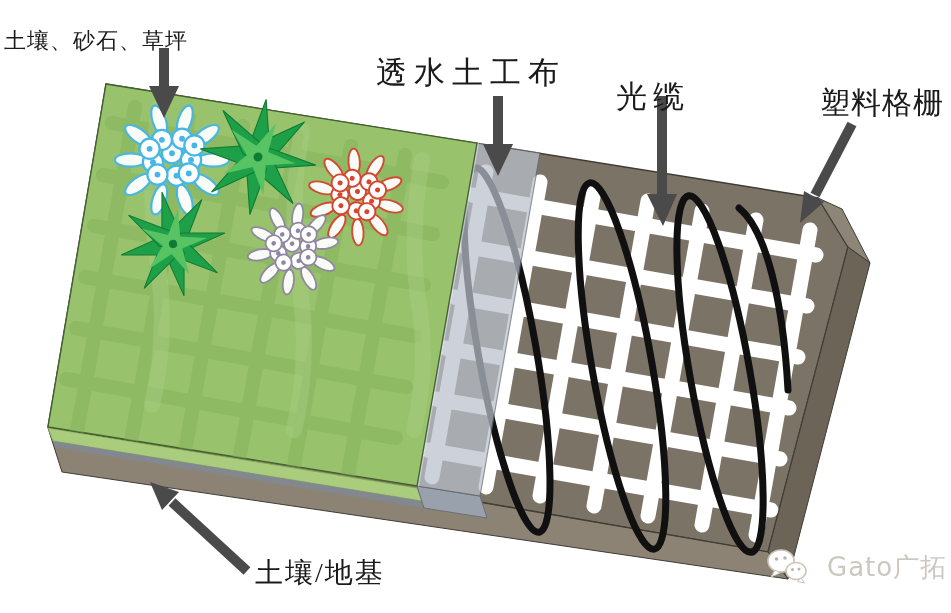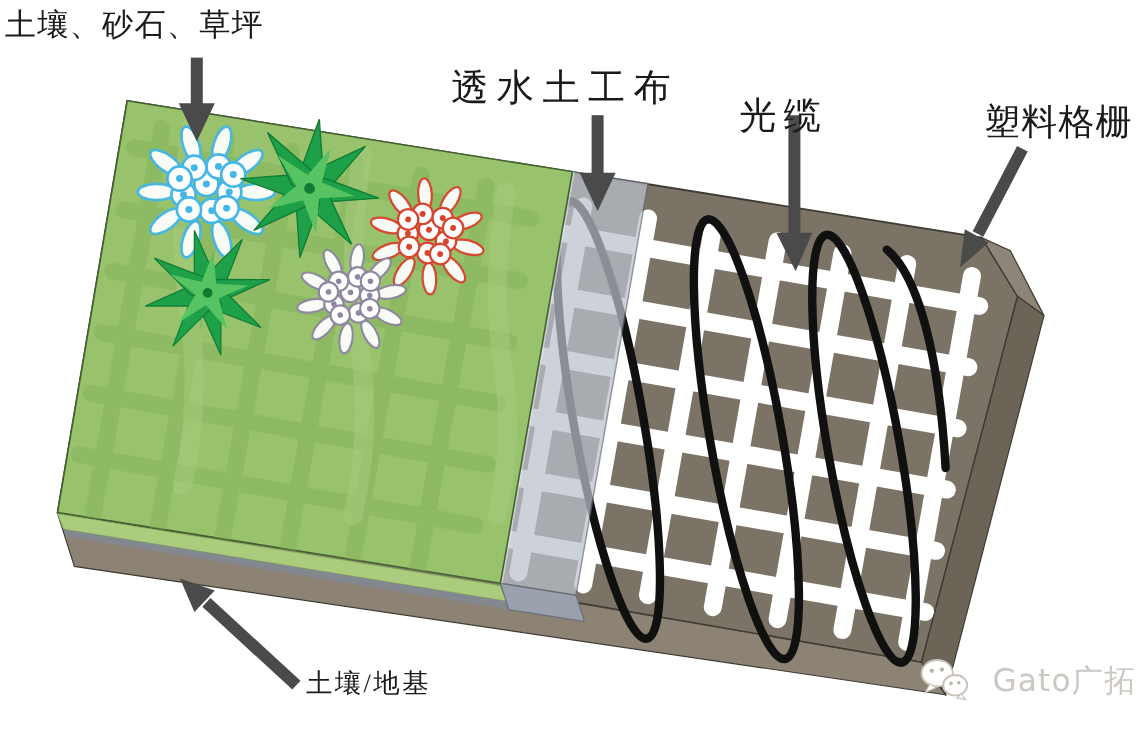--- a/index.html
+++ b/index.html
@@ -2,25 +2,25 @@
 <html><head>
 <meta charset="utf-8">
 <style>
   html,body{margin:0;padding:0;background:#fff;}
   .stage{
     position:relative;width:951px;height:613px;background:#ffffff;overflow:hidden;
     font-family:"Liberation Serif","DejaVu Serif",serif;
   }
   .stage svg.diagram{position:absolute;left:0;top:0;}
   .callout{position:absolute;color:#1a1a1a;white-space:nowrap;line-height:1;}
-  .c-topsoil{left:4px;top:8px;font-size:26px;letter-spacing:1px;}
+  .c-topsoil{left:4px;top:30px;font-size:22px;letter-spacing:1px;}
   .c-geotextile{left:376px;top:57px;font-size:31px;letter-spacing:7px;}
   .c-cable{left:616px;top:57px;font-size:31px;letter-spacing:6px;margin-top:24px;}
   .c-grid{left:820px;top:88px;font-size:30px;letter-spacing:1px;}
-  .c-foundation{left:255px;top:559px;font-size:22px;letter-spacing:2px;}
+  .c-foundation{left:255px;top:559px;font-size:28px;letter-spacing:2px;}
   .watermark{
     position:absolute;left:767px;top:548px;display:flex;align-items:center;gap:18px;
     font-family:"DejaVu Sans","Liberation Sans",sans-serif;
     color:#ccc7c0;font-size:26px;letter-spacing:1px;
     text-shadow:0 0 2px rgba(255,255,255,.9);
   }
   .watermark .wicon{display:inline-block;width:42px;height:38px;}
 </style>
 </head>
 <body>

